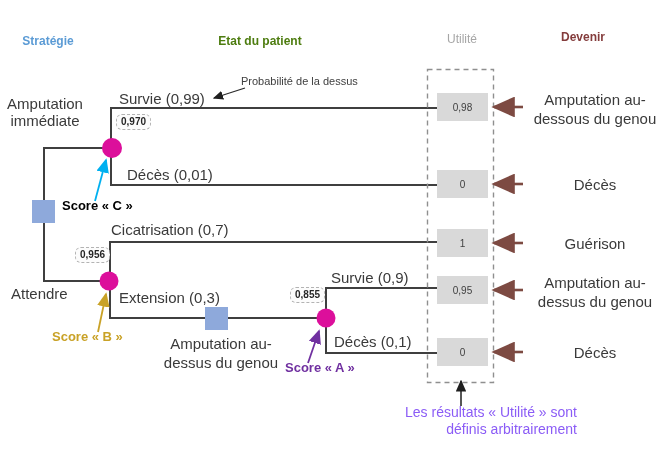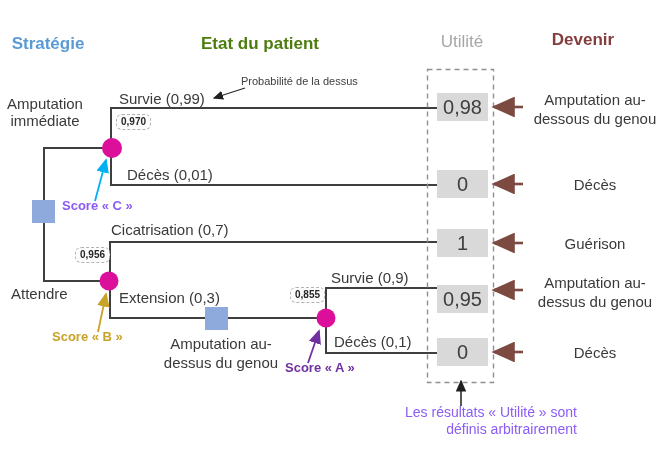--- a/index.html
+++ b/index.html
@@ -1,30 +1,30 @@
 <!DOCTYPE html>
 <html><head>
 <meta charset="utf-8">
 <style>
   html,body{margin:0;padding:0;background:#ffffff;}
   #canvas{
     position:relative;width:667px;height:460px;background:#ffffff;overflow:hidden;
     font-family:"Liberation Sans", sans-serif;color:#3a3a3a;
   }
   .abs{position:absolute;}
-  .hdr{font-weight:bold;font-size:17px;text-align:center;white-space:nowrap;}
+  .hdr{font-weight:bold;font-size:12px;text-align:center;white-space:nowrap;}
   .lbl{font-size:15px;white-space:nowrap;}
   .multiline{white-space:pre-line;text-align:center;line-height:20px;font-size:15px;}
   .bubble{
     font-size:10px;font-weight:bold;color:#262626;background:rgba(252,252,252,.95);
     border:1.6px dashed #b3b3b3;border-radius:6px;padding:1px 4px;line-height:12px;white-space:nowrap;
   }
   .score{font-size:13px;font-weight:bold;white-space:nowrap;}
   .ubox{
-    width:51px;height:28px;background:#d9d9d9;color:#404040;font-size:20px;
+    width:51px;height:28px;background:#d9d9d9;color:#404040;font-size:10px;
     display:flex;align-items:center;justify-content:center;
   }
   .outcol{width:136px;text-align:center;font-size:15px;line-height:19px;white-space:pre-line;}
   .note{font-size:14px;line-height:17px;text-align:right;white-space:pre-line;color:#8b5cf6;}
   .probtxt{font-size:11px;color:#404040;white-space:nowrap;}
   svg{position:absolute;left:0;top:0;}
 </style>
 </head>
 <body>
 
@@ -93,30 +93,30 @@
   <div class="abs lbl" style="left:119px;top:289px;">Extension (0,3)</div>
   <div class="abs lbl" style="left:331px;top:269px;">Survie (0,9)</div>
   <div class="abs lbl" style="left:334px;top:333px;">Décès (0,1)</div>
   <div class="abs multiline" style="left:158px;top:334px;width:126px;line-height:19px;">Amputation au-
 dessus du genou</div>
 
   <div class="abs bubble" style="left:116px;top:114px;">0,970</div>
   <div class="abs bubble" style="left:75px;top:247px;">0,956</div>
   <div class="abs bubble" style="left:290px;top:287px;">0,855</div>
 
-  <div class="abs score" style="left:62px;top:198px;color:#8b5cf6;">Score « C »</div>
+  <div class="abs score" style="left:62px;top:198px;color:#000000;">Score « C »</div>
   <div class="abs score" style="left:52px;top:329px;color:#C9A227;">Score « B »</div>
   <div class="abs score" style="left:285px;top:360px;color:#7030A0;">Score « A »</div>
 
   <div class="abs probtxt" style="left:241px;top:75px;">Probabilité de la dessus</div>
 
   <div class="abs ubox" style="left:437px;top:93px;">0,98</div>
   <div class="abs ubox" style="left:437px;top:170px;">0</div>
   <div class="abs ubox" style="left:437px;top:229px;">1</div>
-  <div class="abs ubox" style="left:437px;top:285px;">0,95</div>
+  <div class="abs ubox" style="left:437px;top:276px;">0,95</div>
   <div class="abs ubox" style="left:437px;top:338px;">0</div>
 
   <div class="abs outcol" style="left:527px;top:90px;">Amputation au-
 dessous du genou</div>
   <div class="abs outcol" style="left:527px;top:175px;">Décès</div>
   <div class="abs outcol" style="left:527px;top:234px;">Guérison</div>
   <div class="abs outcol" style="left:527px;top:273px;">Amputation au-
 dessus du genou</div>
   <div class="abs outcol" style="left:527px;top:343px;">Décès</div>
 

